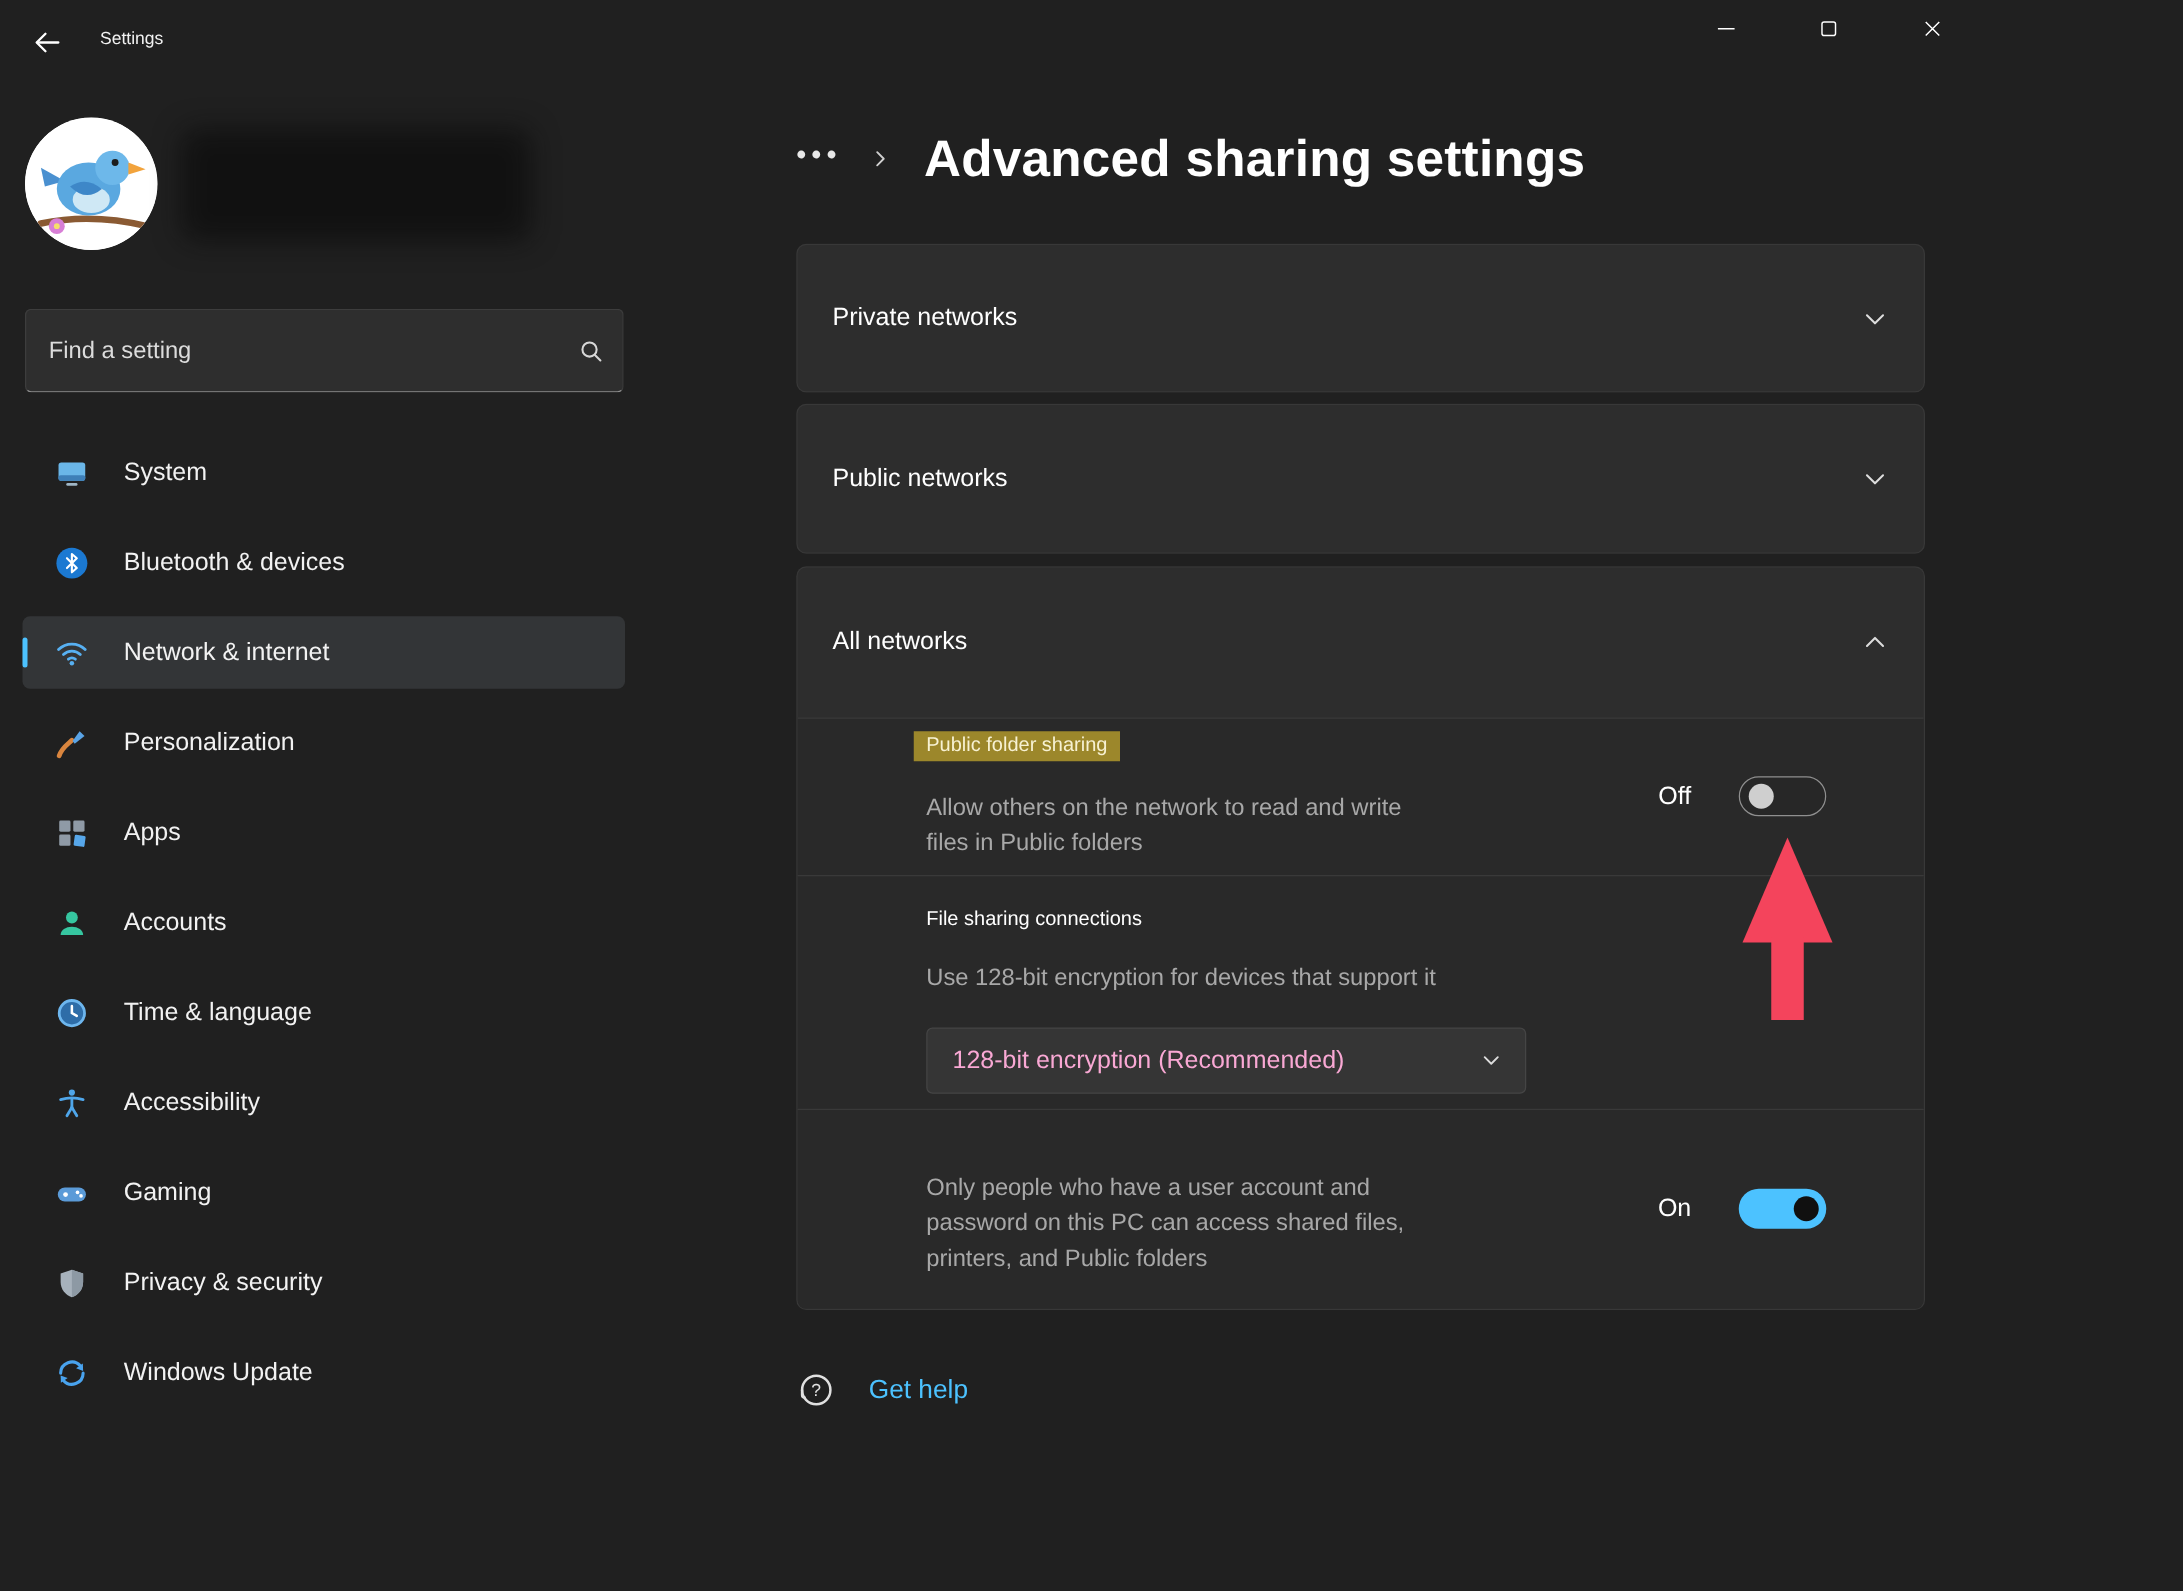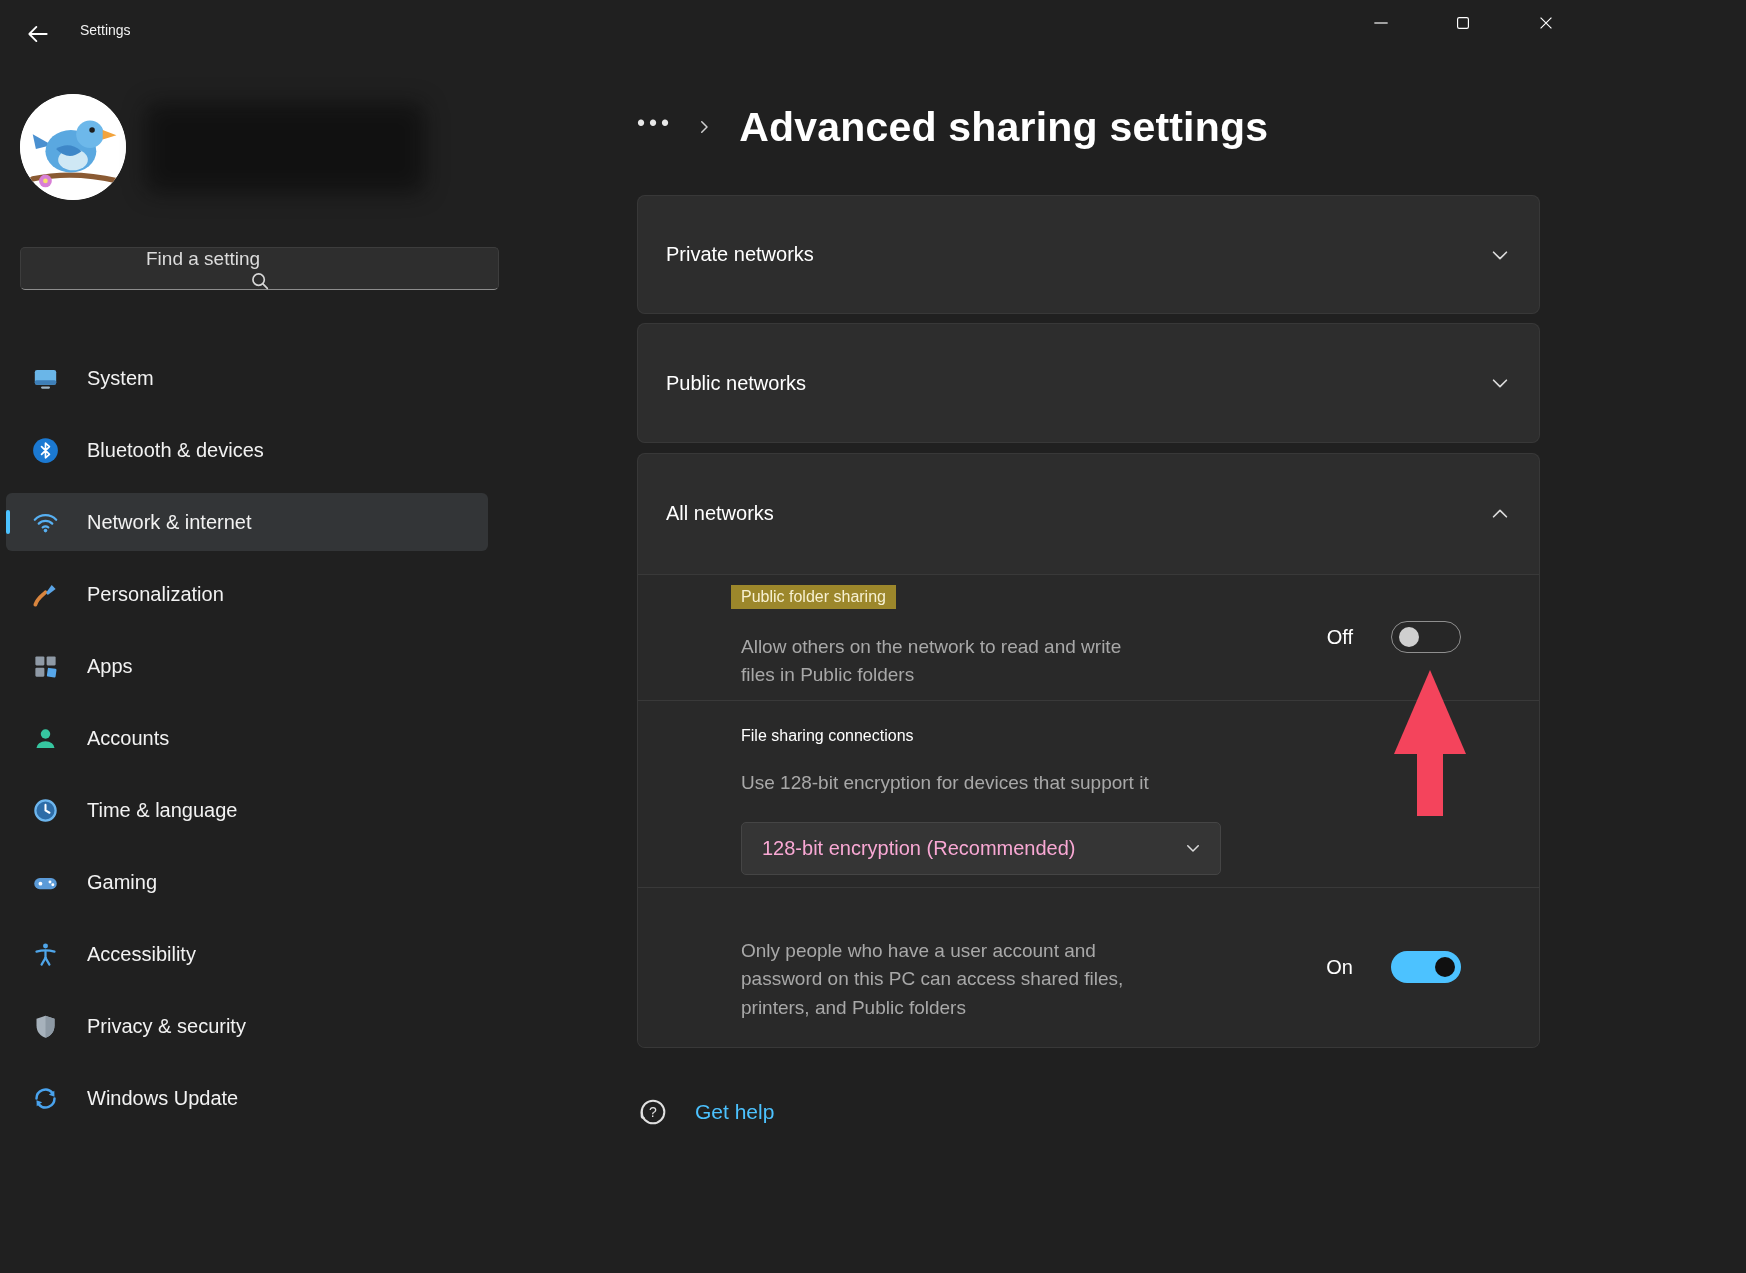--- a/index.html
+++ b/index.html
@@ -13,28 +13,28 @@
   .back-btn{position:absolute;left:16px;top:14px;width:44px;height:40px;background:transparent;border:none;border-radius:6px;cursor:pointer;display:flex;align-items:center;justify-content:center;}
   .app-title{position:absolute;left:80px;top:22px;font-size:14px;color:#f2f2f2;}
   .win-btn{position:absolute;top:0;width:72px;height:46px;background:transparent;border:none;cursor:pointer;display:flex;align-items:center;justify-content:center;}
   .win-btn.min{left:1345px}.win-btn.max{left:1427px}.win-btn.close{left:1510px}
   
   .profile{position:absolute;left:20px;top:94px;width:420px;height:108px;cursor:pointer;}
   .avatar{position:absolute;left:0;top:0;width:106px;height:106px;border-radius:50%;overflow:hidden;background:#fff;}
   .avatar svg{width:100%;height:100%;display:block;}
   .name-blur{position:absolute;left:125px;top:9px;width:280px;height:90px;background:rgba(5,5,5,0.55);filter:blur(11px);border-radius:12px;}
   .searchbox{
-    position:absolute;left:20px;top:247px;width:479px;height:43px;box-sizing:border-box;
+    position:absolute;left:20px;top:247px;width:479px;height:67px;box-sizing:border-box;
     background:#2e2e2e;border:1px solid #3d3d3d;border-bottom:1px solid #8d8d8d;border-radius:5px;
-    display:flex;align-items:center;flex-direction:column;
+    display:flex;align-items:center;
   }
   .searchbox input{flex:1;height:100%;background:transparent;border:none;outline:none;color:#ececec;font-size:19px;padding:0 0 0 18px;font-family:inherit;}
   .searchbox input::placeholder{color:#dcdcdc;opacity:1;}
   .search-icon{width:50px;display:flex;align-items:center;justify-content:center;cursor:pointer;}
-  .nav{position:absolute;left:6px;top:349px;width:482px;}
+  .nav{position:absolute;left:18px;top:349px;width:482px;}
   .nav-item{position:relative;display:flex;align-items:center;height:58px;margin-bottom:14px;border-radius:6px;padding-left:26px;gap:28px;cursor:pointer;box-sizing:border-box;}
   .nav-item.selected{background:#333537;}
   .accent-pill{position:absolute;left:0;top:17px;width:4px;height:24px;border-radius:3px;background:var(--accent,#4CC2FF);}
   .nav-icon{width:27px;height:27px;display:flex;align-items:center;justify-content:center;flex:0 0 27px;}
   .nav-icon svg{width:27px;height:27px;}
   .nav-label{font-size:20px;color:#f2f2f2;white-space:nowrap;}
   
   .breadcrumb{position:absolute;left:637px;top:96px;height:62px;display:flex;align-items:center;gap:22px;}
   .bc-ellipsis{font-size:23px;letter-spacing:4px;color:#e8e8e8;cursor:pointer;padding-bottom:8px;}
   .bc-chevron{display:flex;align-items:center;}
@@ -212,41 +212,41 @@
             <circle cx="12" cy="12" r="9" fill="#2e6da8"></circle>
             <circle cx="12" cy="12" r="9" fill="none" stroke="#6db6ee" stroke-width="2"></circle>
             <path d="M12 7v5l3.5 2" stroke="#ffffff" stroke-width="1.8" fill="none" stroke-linecap="round"></path>
           </svg>
       </span>
       <span class="nav-label">Time &amp; language</span>
     </div>
 
     <div class="nav-item">
       <span class="nav-icon">
-        <svg viewBox="0 0 24 24">
-            <rect x="2" y="8" width="20" height="10" rx="5" fill="#5b9bd8"></rect>
-            <circle cx="7.5" cy="13" r="1.7" fill="#ffffff"></circle>
-            <circle cx="16" cy="11.5" r="1.3" fill="#ffffff"></circle>
-            <circle cx="18.5" cy="14" r="1.3" fill="#ffffff"></circle>
-          </svg>
-      </span>
-      <span class="nav-label">Gaming</span>
-    </div>
-
-    <div class="nav-item">
-      <span class="nav-icon">
         <svg viewBox="0 0 24 24" stroke="#4fa6ea" stroke-width="2" fill="none" stroke-linecap="round">
             <circle cx="12" cy="4.5" r="2.2" fill="#4fa6ea" stroke="none"></circle>
             <path d="M4 9.5c5-1.5 11-1.5 16 0"></path>
             <path d="M12 8.8V15"></path>
             <path d="M12 15 8.5 21"></path>
             <path d="M12 15 15.5 21"></path>
           </svg>
       </span>
       <span class="nav-label">Accessibility</span>
+    </div>
+
+    <div class="nav-item">
+      <span class="nav-icon">
+        <svg viewBox="0 0 24 24">
+            <rect x="2" y="8" width="20" height="10" rx="5" fill="#5b9bd8"></rect>
+            <circle cx="7.5" cy="13" r="1.7" fill="#ffffff"></circle>
+            <circle cx="16" cy="11.5" r="1.3" fill="#ffffff"></circle>
+            <circle cx="18.5" cy="14" r="1.3" fill="#ffffff"></circle>
+          </svg>
+      </span>
+      <span class="nav-label">Gaming</span>
     </div>
 
     <div class="nav-item">
       <span class="nav-icon">
         <svg viewBox="0 0 24 24">
             <path d="M12 2.5 20 5.2V11c0 5.5-3.3 9.4-8 11-4.7-1.6-8-5.5-8-11V5.2Z" fill="#a7b2bc"></path>
             <path d="M12 2.5 20 5.2V11c0 5.5-3.3 9.4-8 11Z" fill="#8d99a4"></path>
           </svg>
       </span>
       <span class="nav-label">Privacy &amp; security</span>

